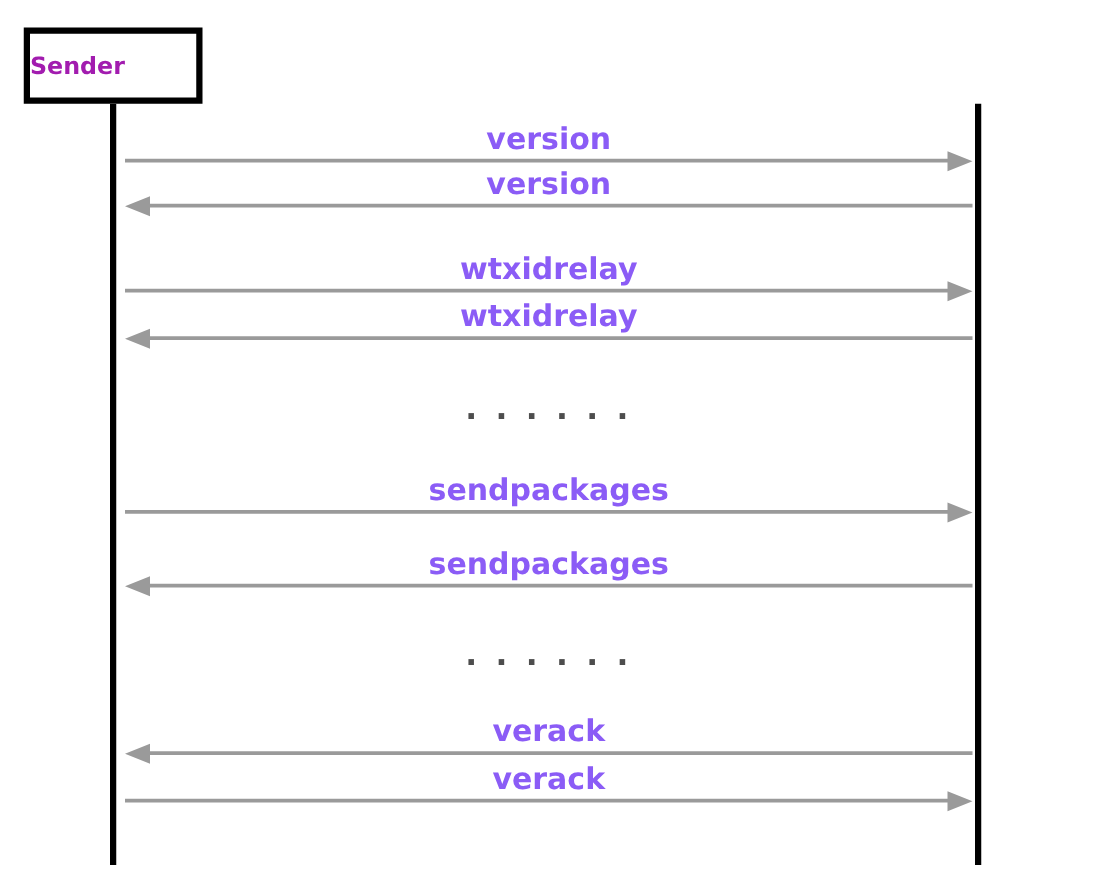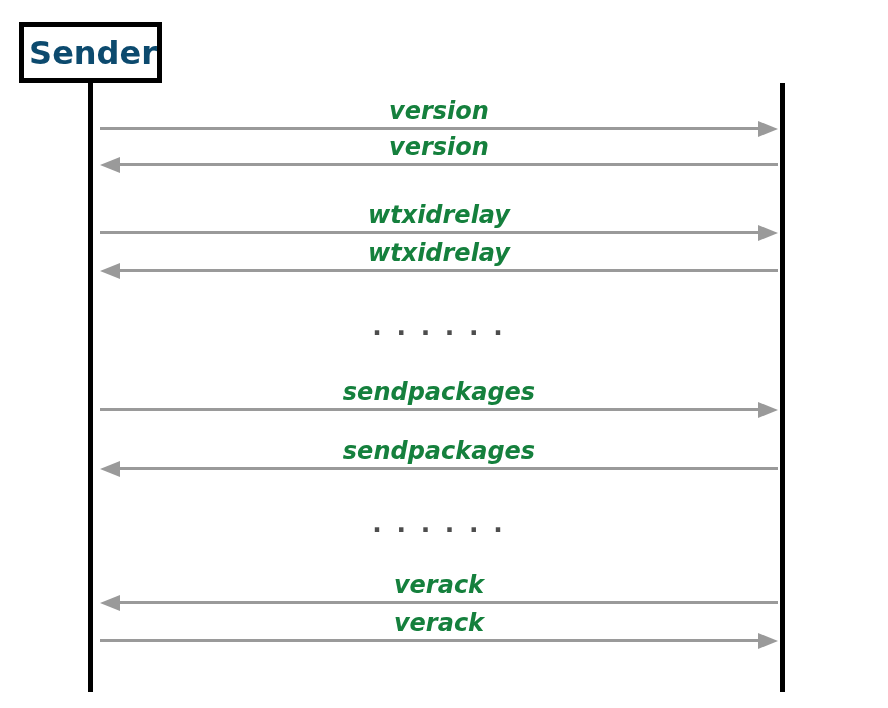--- a/index.html
+++ b/index.html
@@ -13,24 +13,24 @@
   }
   .actor {
     position: absolute;
     top: 22px;
     height: 61px;
     box-sizing: border-box;
     border: 5px solid #000000;
     background: #ffffff;
     display: flex;
     align-items: center;
-    justify-content: flex-end;
+    justify-content: flex-start;
     font-weight: bold;
-    font-size: 32px;
-    color: #0c4a6e;
+    font-size: 19px;
+    color: #a21caf;
     z-index: 3;
   }
   .actor.sender   { left: 19px;  width: 143px; }
   .actor.receiver { left: 695px; width: 168px; }
   .lifeline {
     position: absolute;
     top: 83px;
     width: 5px;
     height: 609px;
     background: #000000;
@@ -40,24 +40,23 @@
   .lifeline.receiver { left: 780px; }
   .msg-label {
     position: absolute;
     left: 100px;
     width: 678px;
     height: 30px;
     line-height: 30px;
     text-align: center;
     font-weight: bold;
     font-size: 24px;
-    color: #15803d;
+    color: #8b5cf6;
     z-index: 2;
     white-space: nowrap;
-    font-style: italic;
   }
   .msg-line {
     position: absolute;
     height: 3px;
     background: #9a9a9a;
     z-index: 2;
   }
   .msg-line.to-receiver { left: 100px; width: 660px; }
   .msg-line.to-sender   { left: 118px; width: 660px; }
   .arrowhead {

